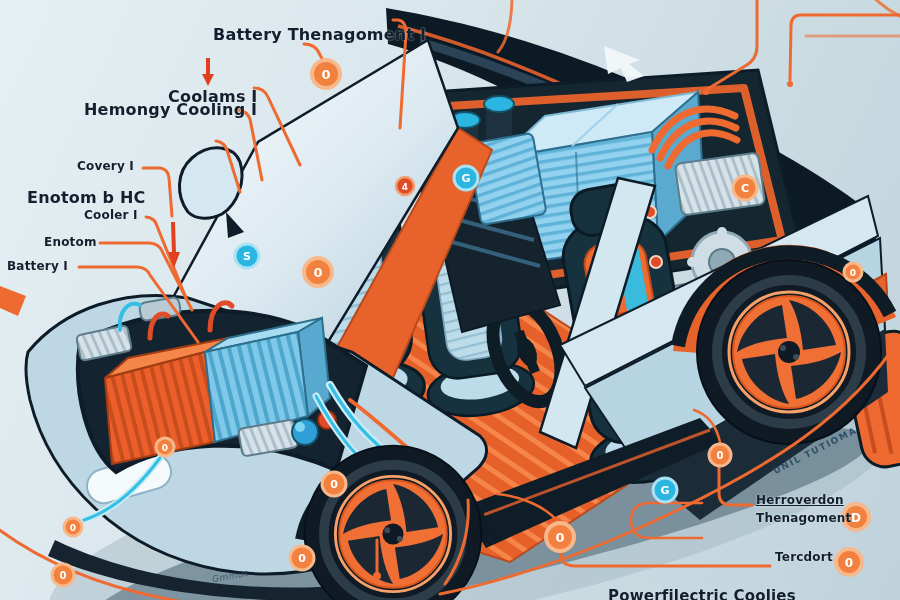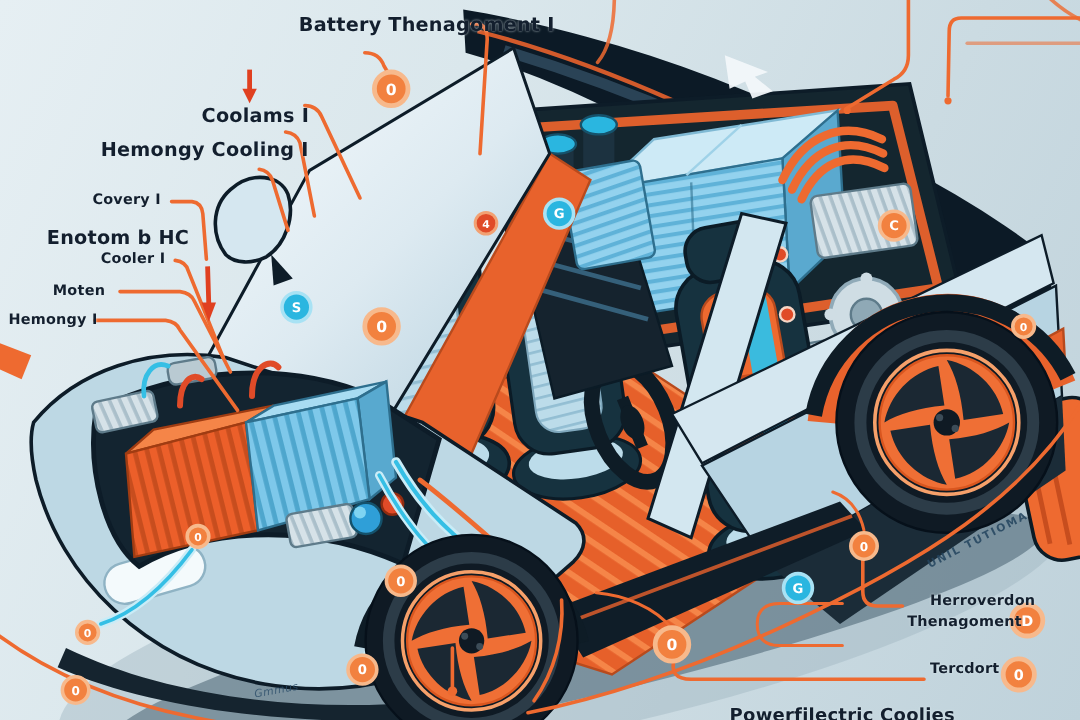--- a/index.html
+++ b/index.html
@@ -367,30 +367,30 @@
           <circle cx="165" cy="447" r="9" fill="#f2813f" stroke="#f7b98c" stroke-width="3"></circle>
           <text x="165" y="451" font-size="9">0</text>
         </g>
     <g>
           <circle cx="73" cy="527" r="9" fill="#f2813f" stroke="#f7b98c" stroke-width="3"></circle>
           <text x="73" y="531" font-size="9">0</text>
         </g>
   </g>
 </svg>
 
-<div class="lbl f16" style="left:213px;top:12px;margin-left:36px;">Battery Thenagoment I</div>
+<div class="lbl f16" style="left:213px;top:26px;">Battery Thenagoment I</div>
 <div class="lbl f16" style="left:168px;top:88px;">Coolams I</div>
-<div class="lbl f16" style="left:84px;top:116px;text-align:center;">Hemongy Cooling I</div>
+<div class="lbl f16" style="left:84px;top:101px;text-align:center;">Hemongy Cooling I</div>
 <div class="lbl" style="left:77px;top:160px;">Covery I</div>
-<div class="lbl f16" style="left:27px;top:189px;margin-left:12px;">Enotom b HC</div>
+<div class="lbl f16" style="left:27px;top:189px;">Enotom b HC</div>
 <div class="lbl" style="left:84px;top:209px;">Cooler I</div>
-<div class="lbl" style="left:44px;top:236px;">Moten</div>
-<div class="lbl" style="left:7px;top:260px;">Hemongy I</div>
-
-<div class="lbl" style="left:775px;top:494px;">Herroverdon</div>
+<div class="lbl" style="left:44px;top:236px;">Enotom</div>
+<div class="lbl" style="left:7px;top:260px;">Battery I</div>
+
+<div class="lbl" style="left:756px;top:494px;text-decoration:underline;">Herroverdon</div>
 <div class="lbl" style="left:756px;top:512px;">Thenagoment</div>
 <div class="lbl" style="left:775px;top:551px;text-align:center;">Tercdort</div>
 
 <div class="lbl diag" style="left:772px;top:468px;">UNIL TUTIOMA</div>
 <div class="lbl bumper-txt" style="left:212px;top:572px;">Gmmus</div>
 <div class="lbl clip-bottom" style="left:608px;top:588px;">Powerfilectric Coolies</div>
 
 </div>
 
 </body></html>

